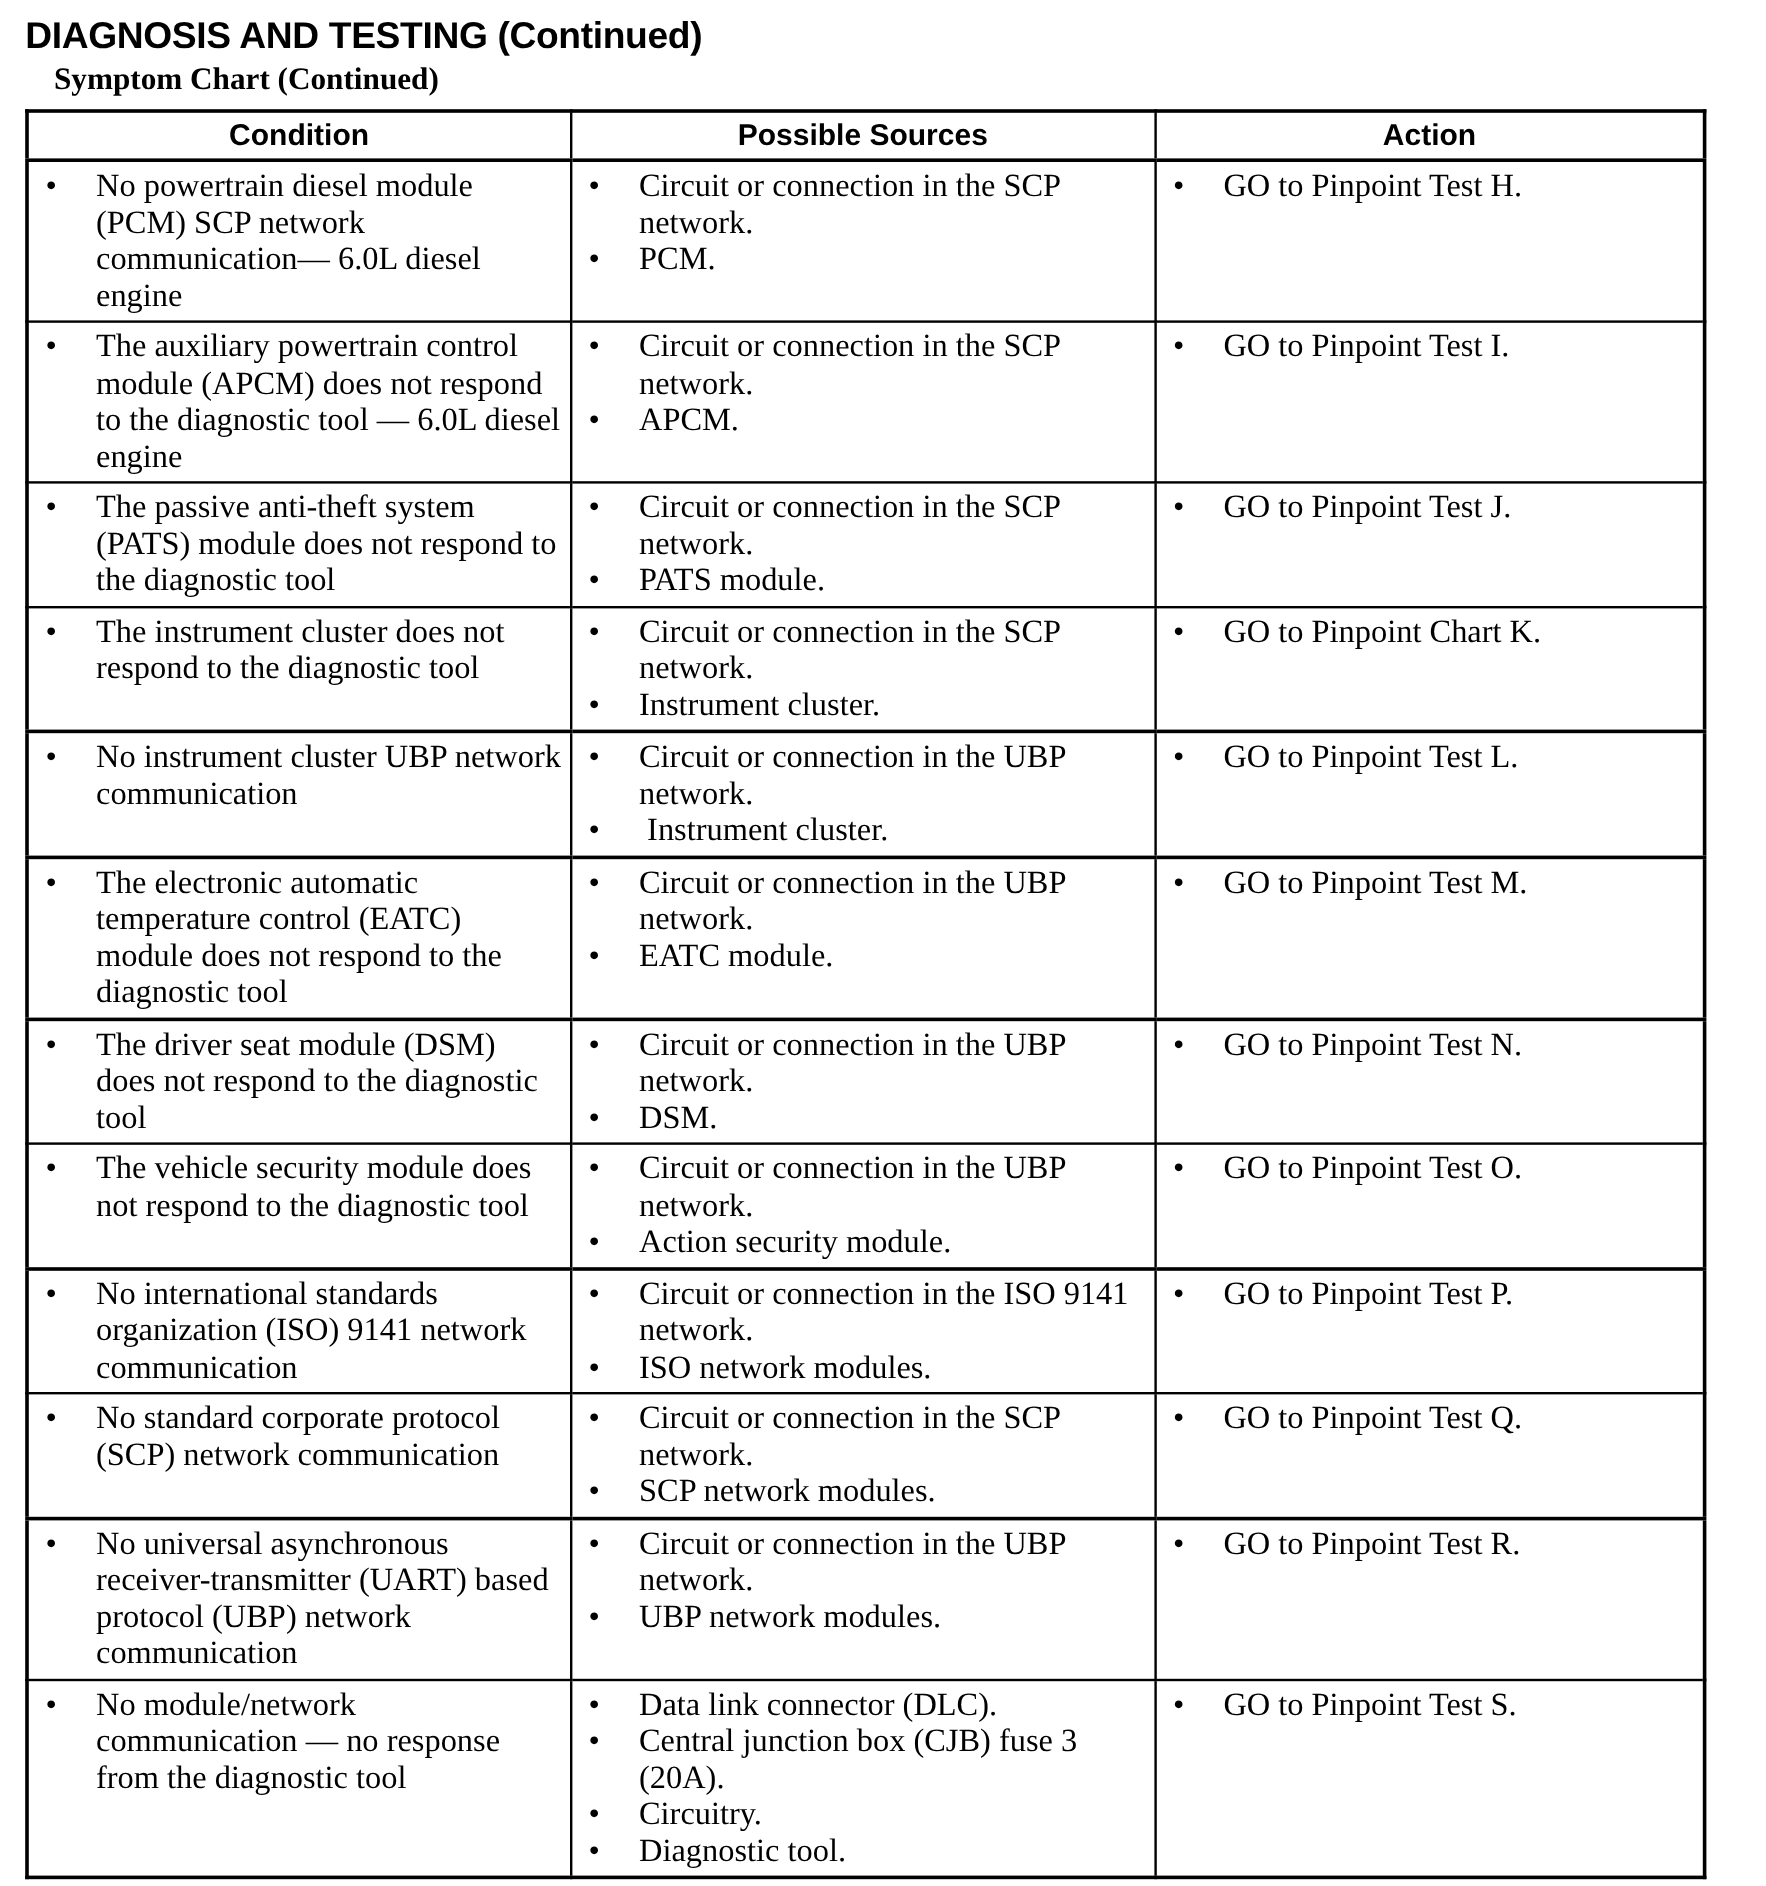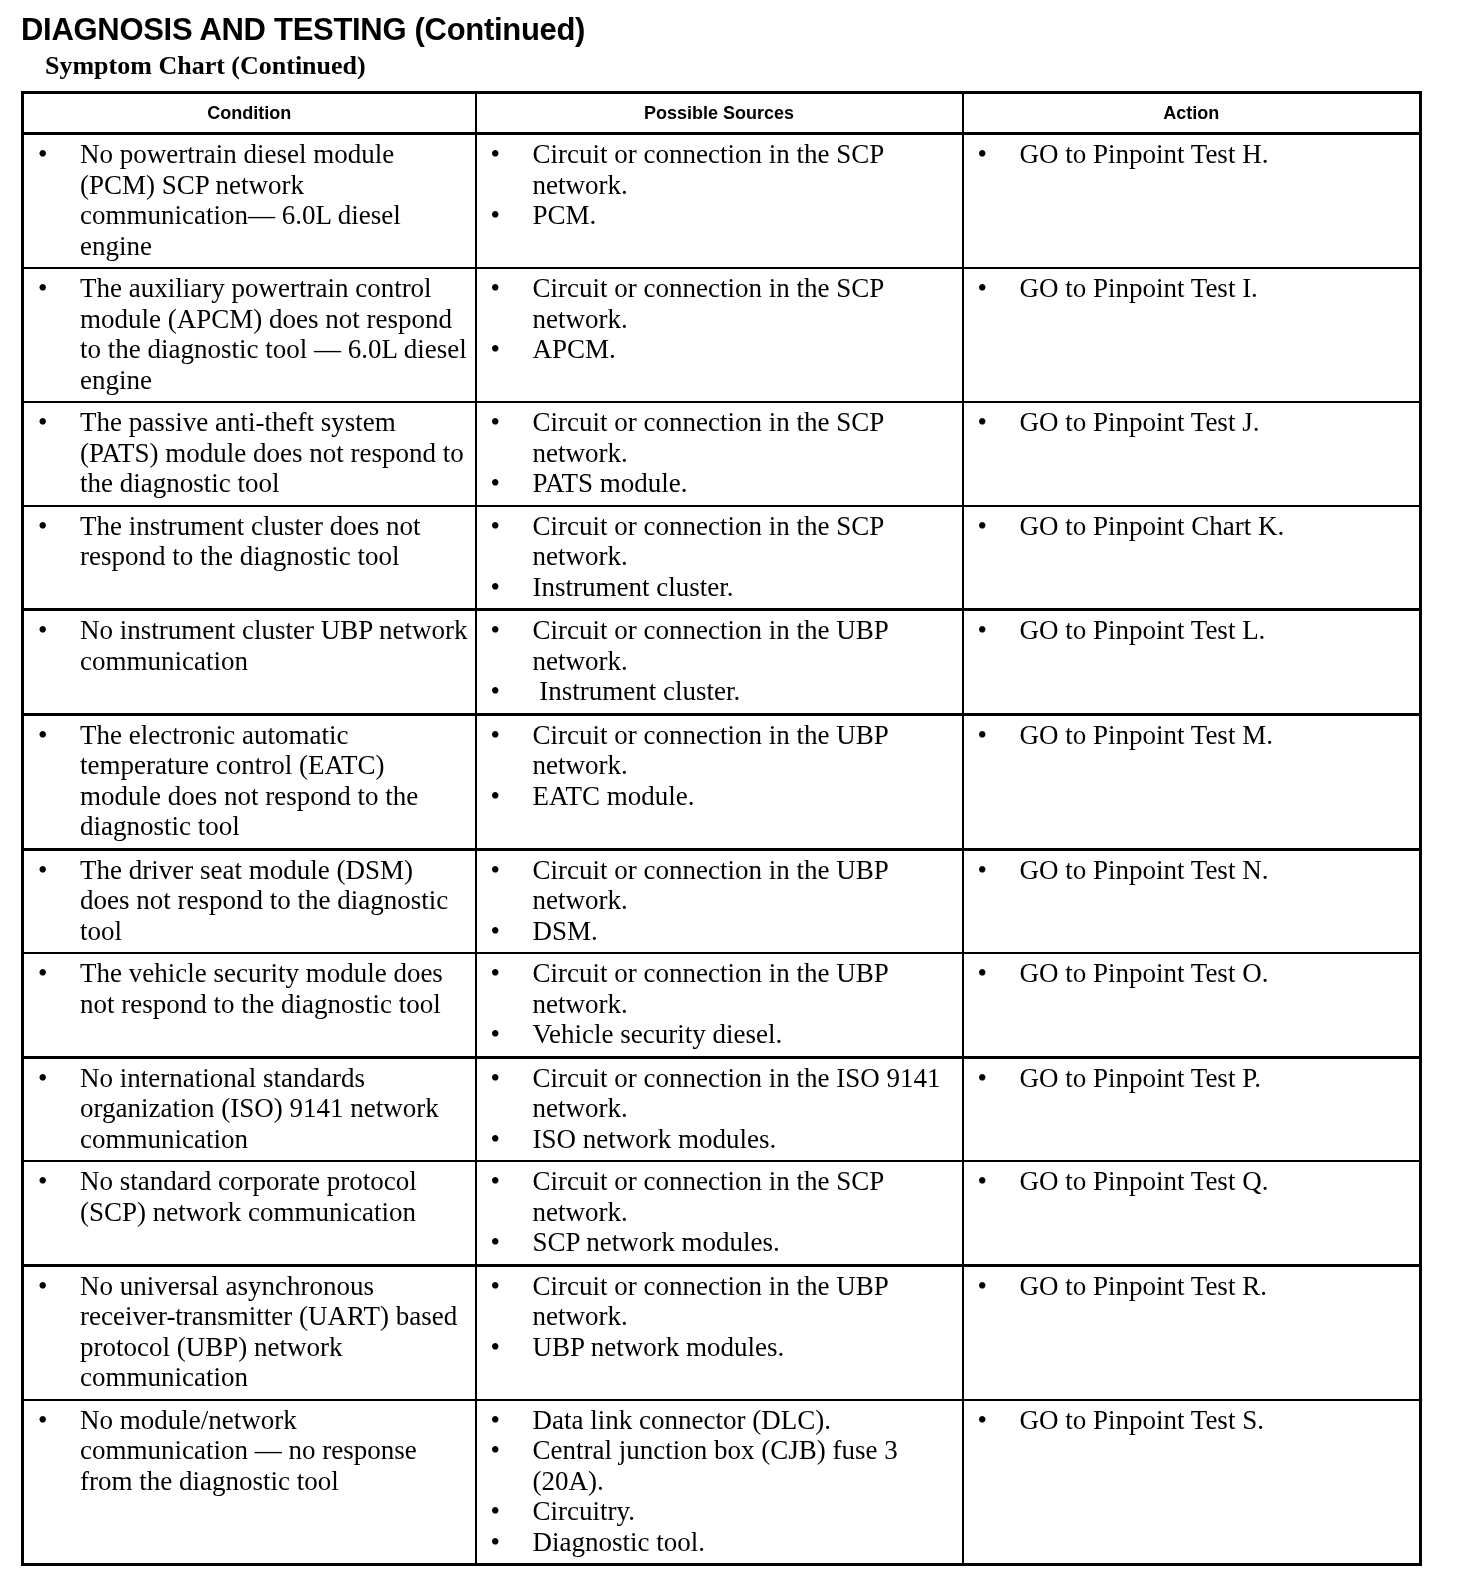--- a/index.html
+++ b/index.html
@@ -44,21 +44,21 @@
       border-collapse: collapse;
       table-layout: fixed;
       border: 3px solid #000000;
     }
     .symptom-table col.c1 { width: 453px; }
     .symptom-table col.c2 { width: 487px; }
     .symptom-table col.c3 { width: 458px; }
     .symptom-table th {
       font-family: "Liberation Sans", sans-serif;
       font-weight: bold;
-      font-size: 18px;
+      font-size: 25px;
       height: 38px;
       padding: 0;
       text-align: center;
       vertical-align: middle;
       border: 2px solid #000000;
       border-bottom: 3px solid #000000;
     }
     .symptom-table td {
       font-family: "Liberation Serif", serif;
       font-size: 27px;
@@ -288,21 +288,21 @@
       <ul class="bullets">
         <li>
           <span class="bullet">•</span>
           <span class="txt">The vehicle security module does not respond to the diagnostic tool</span>
         </li>
       </ul>
     </td>
     <td>
       <ul class="bullets sources">
             <li><span class="bullet">•</span><span class="txt" style="white-space: pre-wrap;">Circuit or connection in the UBP network.</span></li>
-            <li><span class="bullet">•</span><span class="txt" style="white-space: pre-wrap;">Vehicle security diesel.</span></li>
+            <li><span class="bullet">•</span><span class="txt" style="white-space: pre-wrap;">Action security module.</span></li>
           </ul>
     </td>
     <td>
       <ul class="bullets">
         <li>
           <span class="bullet">•</span>
           <span class="txt">GO to Pinpoint Test O.</span>
         </li>
       </ul>
     </td>

